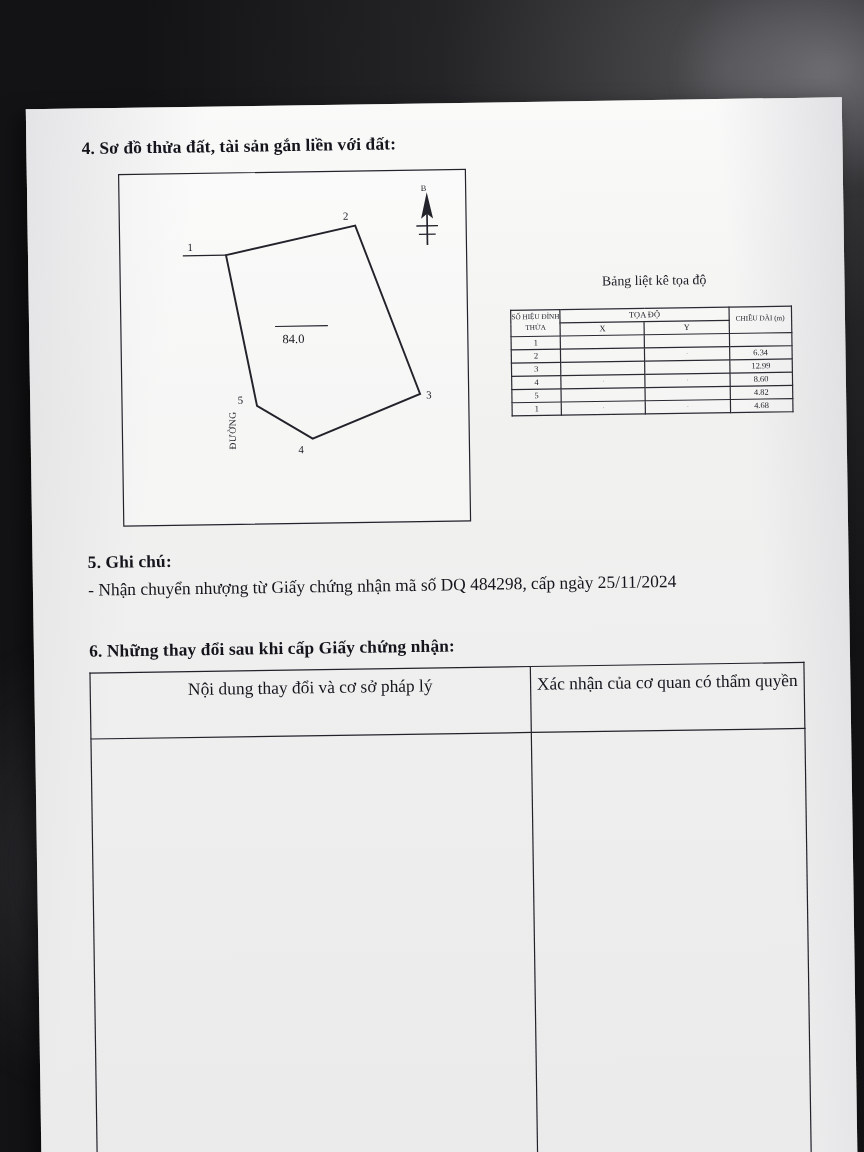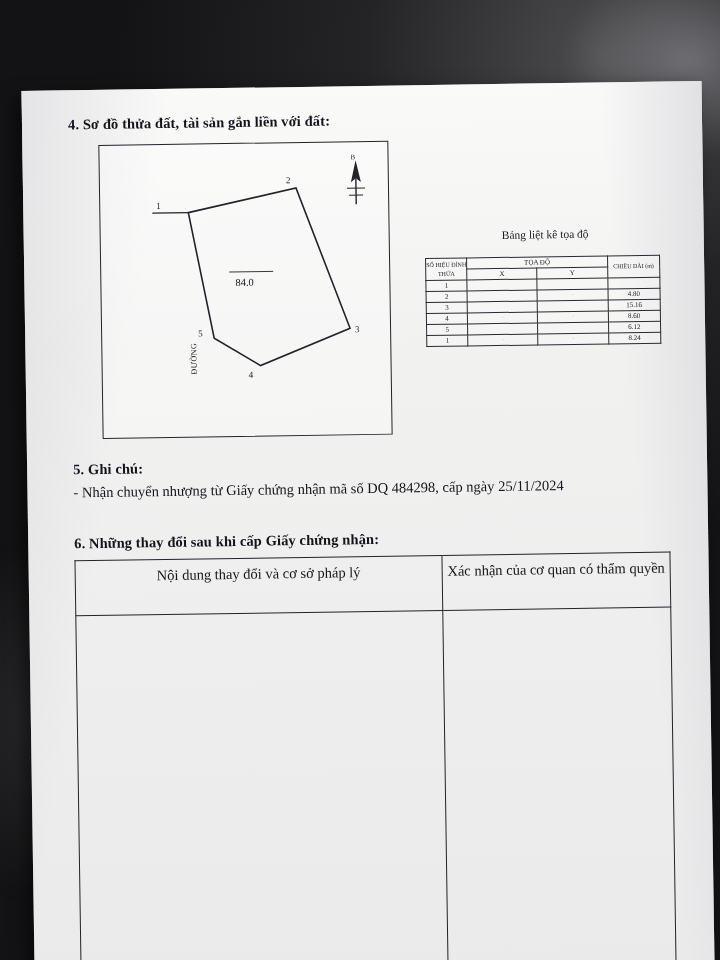--- a/index.html
+++ b/index.html
@@ -232,45 +232,45 @@
           <tr>
             <td>1</td>
             <td class="faded"></td>
             <td class="faded"></td>
             <td></td>
           </tr>
           <tr>
             <td>2</td>
             <td class="faded"></td>
             <td class="faded2">·</td>
-            <td>4.80</td>
+            <td>6.34</td>
           </tr>
           <tr>
             <td>3</td>
             <td class="faded"></td>
             <td class="faded"></td>
-            <td>15.16</td>
+            <td>12.99</td>
           </tr>
           <tr>
             <td>4</td>
             <td class="faded2">·</td>
             <td class="faded2">·</td>
             <td>8.60</td>
           </tr>
           <tr>
             <td>5</td>
             <td class="faded"></td>
             <td class="faded"></td>
-            <td>6.12</td>
+            <td>4.82</td>
           </tr>
           <tr>
             <td>1</td>
             <td class="faded2">·</td>
             <td class="faded2">·</td>
-            <td>8.24</td>
+            <td>4.68</td>
           </tr>
         </tbody>
       </table>
     </div>
 
     <div class="sec5">
       <div class="sec-title">5. Ghi chú:</div>
       <div class="body-line note">- Nhận chuyển nhượng từ Giấy chứng nhận mã số DQ 484298, cấp ngày 25/11/2024</div>
     </div>
 

